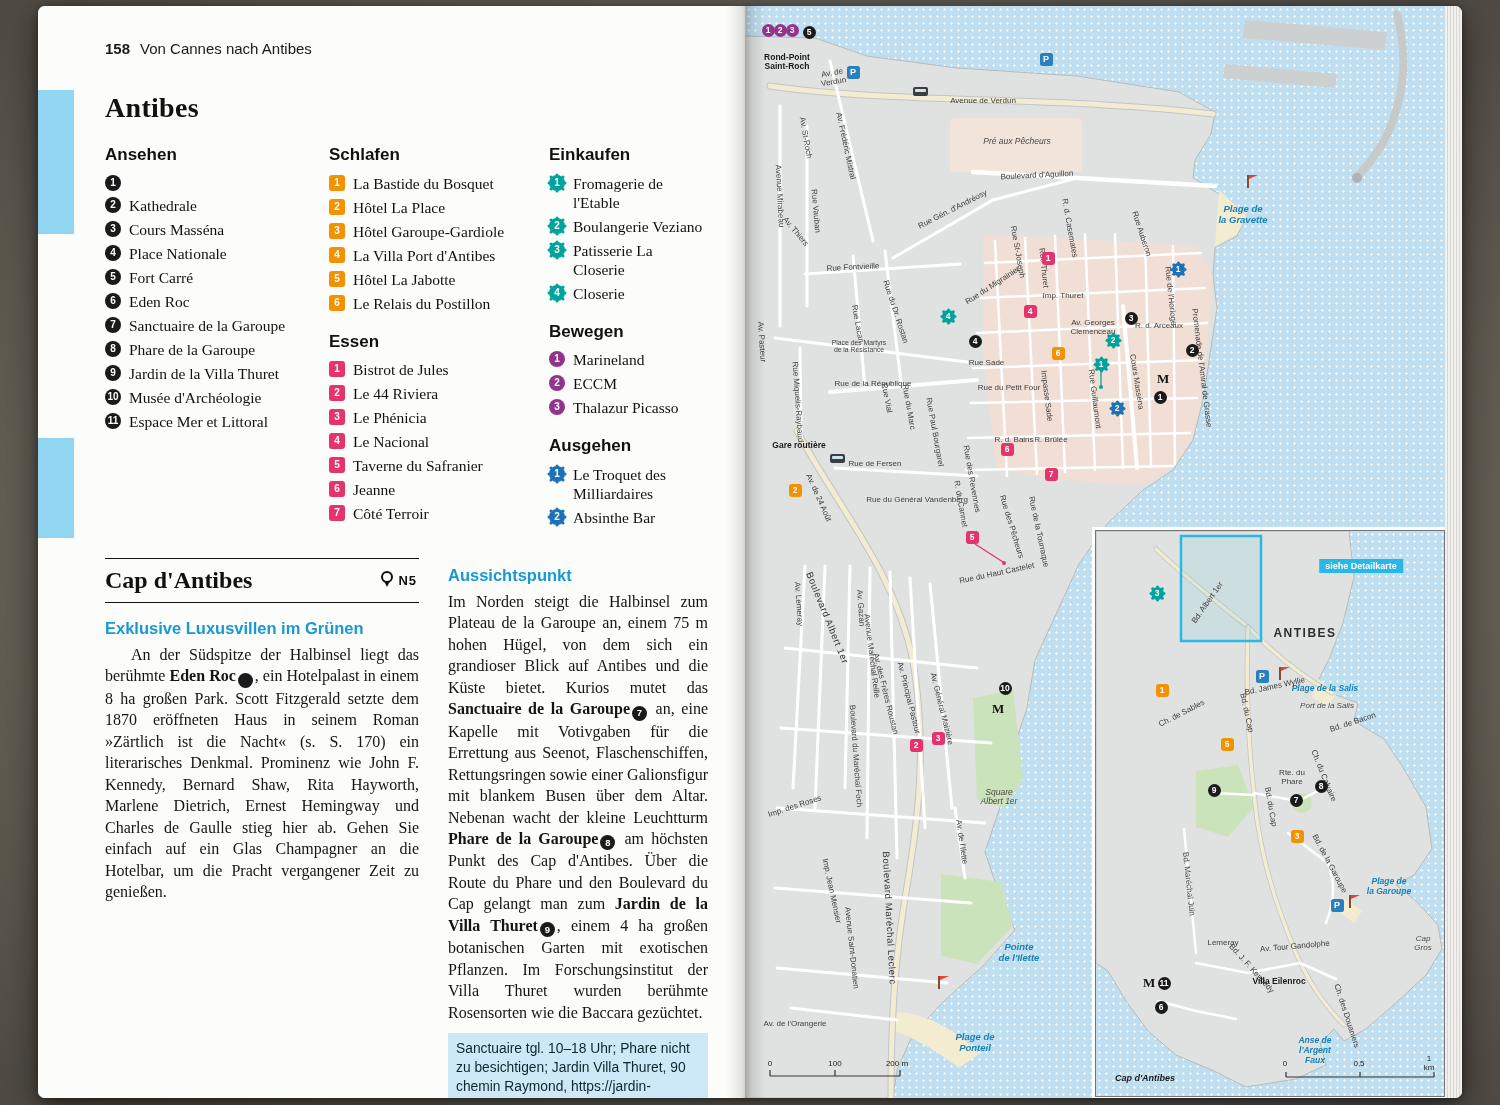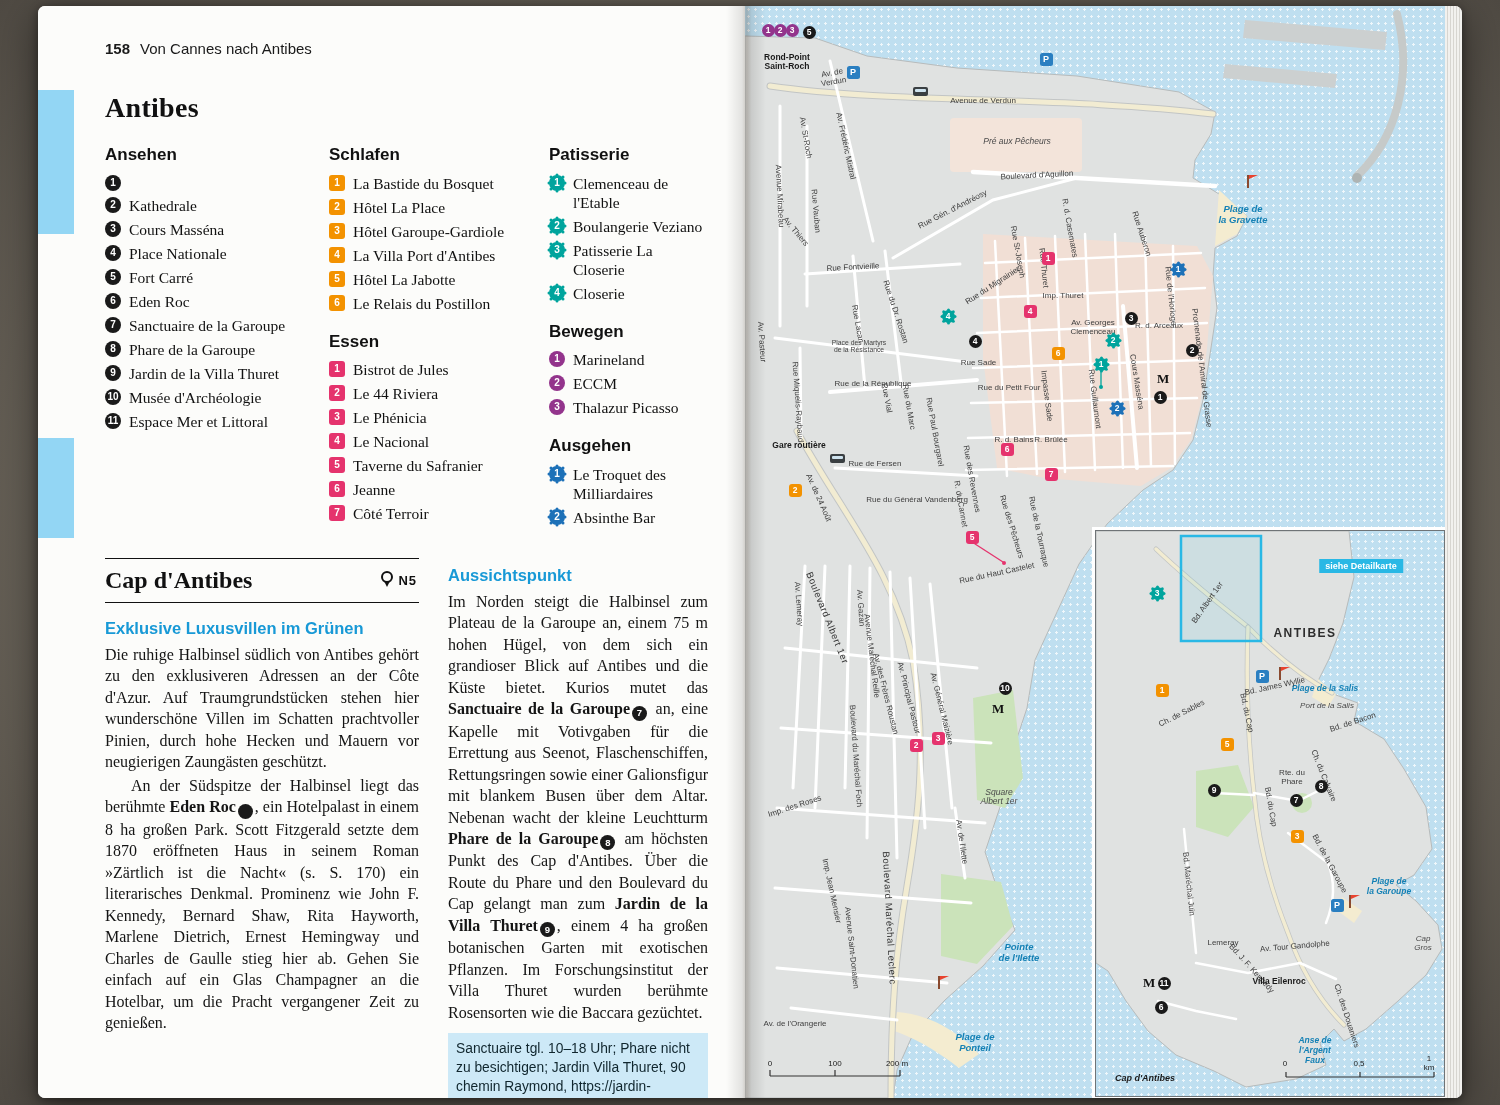--- a/index.html
+++ b/index.html
@@ -215,25 +215,25 @@
                 </div>
                 <div class="poi-row">
                   <span class="mk mk-s" style="--mc: #e5336d;">7</span>
                   <span class="poi-t">Côté Terroir</span>
                 </div>
               </div>
           </div>
         </div>
         <div class="poi-col3">
           <div class="poi-group">
-            <h3>Patisserie</h3>
+            <h3>Einkaufen</h3>
             <div>
                 <div class="poi-row">
                   <span class="mk mk-g" style="--mc: #00a49d;">1</span>
-                  <span class="poi-t">Clemenceau de l'Etable</span>
+                  <span class="poi-t">Fromagerie de l'Etable</span>
                 </div>
                 <div class="poi-row">
                   <span class="mk mk-g" style="--mc: #00a49d;">2</span>
                   <span class="poi-t">Boulangerie Veziano</span>
                 </div>
                 <div class="poi-row">
                   <span class="mk mk-g" style="--mc: #00a49d;">3</span>
                   <span class="poi-t">Patisserie La Closerie</span>
                 </div>
                 <div class="poi-row">
@@ -277,21 +277,20 @@
 
       <div class="col-a">
         <div class="sec-head">
           <h2>Cap d'Antibes</h2>
           <span class="gridref">
               <span class="pin"></span>
               <span>N5</span>
             </span>
         </div>
         <h4 class="blue-head" style="color: rgb(24, 153, 214);">Exklusive Luxusvillen im Grünen</h4>
-        <p class="bodytext">Die ruhige Halbinsel südlich von Antibes gehört zu den exklusiveren Adressen an der Côte d'Azur. Auf Traumgrundstücken stehen hier wunderschöne Villen im Schatten prachtvoller Pinien, durch hohe Hecken und Mauern vor neugierigen Zaungästen geschützt.</p>
         <p class="bodytext indent">An der Südspitze der Halbinsel liegt das berühmte <b>Eden Roc</b><span class="mk mk-c mk-inline" style="--mc: #1a1a1a;">6</span>, ein Hotelpalast in einem 8 ha großen Park. Scott Fitzgerald setzte dem 1870 eröffneten Haus in seinem Roman »Zärtlich ist die Nacht« (s. S. 170) ein literarisches Denkmal. Prominenz wie John F. Kennedy, Bernard Shaw, Rita Hayworth, Marlene Dietrich, Ernest Hemingway und Charles de Gaulle stieg hier ab. Gehen Sie einfach auf ein Glas Champagner an die Hotelbar, um die Pracht vergangener Zeit zu genießen.</p>
       </div>
 
       <div class="col-b">
         <h4 class="blue-head" style="color: rgb(24, 153, 214);">Aussichtspunkt</h4>
         <p class="bodytext">Im Norden steigt die Halbinsel zum Plateau de la Garoupe an, einem 75 m hohen Hügel, von dem sich ein grandioser Blick auf Antibes und die Küste bietet. Kurios mutet das <b>Sanctuaire de la Garoupe</b><span class="mk mk-c mk-inline" style="--mc: #1a1a1a;">7</span> an, eine Kapelle mit Votivgaben für die Errettung aus Seenot, Flaschenschiffen, Rettungsringen sowie einer Galionsfigur mit blankem Busen über dem Altar. Nebenan wacht der kleine Leuchtturm <b>Phare de la Garoupe</b><span class="mk mk-c mk-inline" style="--mc: #1a1a1a;">8</span> am höchsten Punkt des Cap d'Antibes. Über die Route du Phare und den Boulevard du Cap gelangt man zum <b>Jardin de la Villa Thuret</b><span class="mk mk-c mk-inline" style="--mc: #1a1a1a;">9</span>, einem 4 ha großen botanischen Garten mit exotischen Pflanzen. Im Forschungsinstitut der Villa Thuret wurden berühmte Rosensorten wie die Baccara gezüchtet.</p>
         <div class="infobox" style="background: rgb(205, 233, 247);">Sanctuaire tgl. 10–18 Uhr; Phare nicht zu besichtigen; Jardin Villa Thuret, 90 chemin Raymond, https://jardin-thuret.hub.inrae.fr, Mo–Fr im Sommer 8–18, im Winter 8.30–17.30 Uhr, Eintritt frei</div>
       </div>
     </div>
 
@@ -442,21 +441,21 @@
             <div class="ml ml-street" style="left: 425px; top: 290px; transform: translate(-50%, -50%) rotate(84deg);">Rue de l'Horloge</div>
             <div class="ml ml-street" style="left: 318px; top: 290px; transform: translate(-50%, -50%);">Imp. Thuret</div>
             <div class="ml ml-street" style="left: 348px; top: 322px; transform: translate(-50%, -50%);">Av. Georges
 Clemenceau</div>
             <div class="ml ml-street" style="left: 414px; top: 320px; transform: translate(-50%, -50%);">R. d. Arceaux</div>
             <div class="ml ml-street" style="left: 248px; top: 280px; transform: translate(-50%, -50%) rotate(-33deg);">Rue du Migrainier</div>
             <div class="ml ml-street" style="left: 272px; top: 246px; transform: translate(-50%, -50%) rotate(80deg);">Rue St-Joseph</div>
             <div class="ml ml-tiny" style="left: 114px; top: 340px; transform: translate(-50%, -50%);">Place des Martyrs
 de la Résistance</div>
             <div class="ml ml-street" style="left: 128px; top: 378px; transform: translate(-50%, -50%);">Rue de la République</div>
-            <div class="ml ml-street" style="left: 224px; top: 357px; transform: translate(-50%, -50%); padding-left: 19px;">Rue Sade</div>
+            <div class="ml ml-street" style="left: 232px; top: 357px; transform: translate(-50%, -50%); padding-left: 19px;">Rue Sade</div>
             <div class="ml ml-street" style="left: 264px; top: 382px; transform: translate(-50%, -50%);">Rue du Petit Four</div>
             <div class="ml ml-street" style="left: 301px; top: 390px; transform: translate(-50%, -50%) rotate(83deg);">Impasse Sade</div>
             <div class="ml ml-street" style="left: 349px; top: 393px; transform: translate(-50%, -50%) rotate(83deg);">Rue Guillaumont</div>
             <div class="ml ml-street" style="left: 391px; top: 376px; transform: translate(-50%, -50%) rotate(81deg);">Cours Masséna</div>
             <div class="ml ml-street" style="left: 456px; top: 362px; transform: translate(-50%, -50%) rotate(83deg);">Promenade de l'Amiral de Grasse</div>
             <div class="ml ml-street" style="left: 52px; top: 396px; transform: translate(-50%, -50%) rotate(86deg);">Rue Miquelis-Raybaud</div>
             <div class="ml ml-street" style="left: 141px; top: 392px; transform: translate(-50%, -50%) rotate(80deg);">Rue Vial</div>
             <div class="ml ml-street" style="left: 163px; top: 401px; transform: translate(-50%, -50%) rotate(80deg);">Rue du Marc</div>
             <div class="ml ml-street" style="left: 189px; top: 426px; transform: translate(-50%, -50%) rotate(80deg);">Rue Paul Bourgarel</div>
             <div class="ml ml-street" style="left: 269px; top: 434px; transform: translate(-50%, -50%);">R. d. Bains</div>

